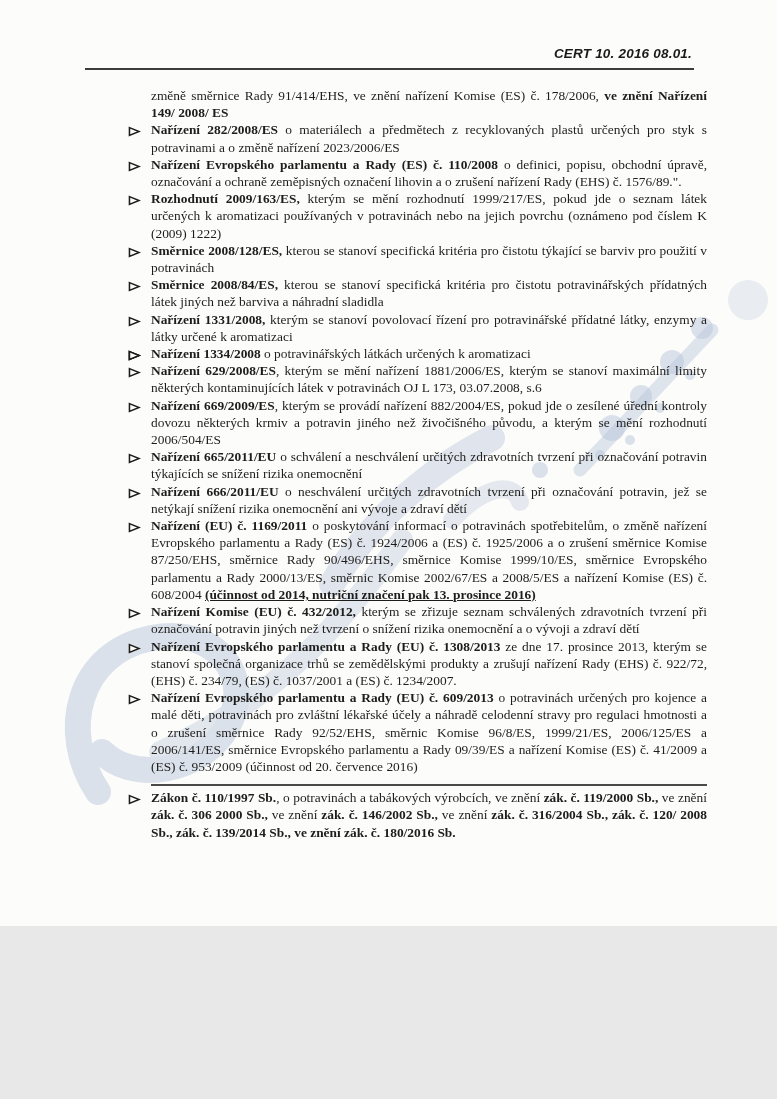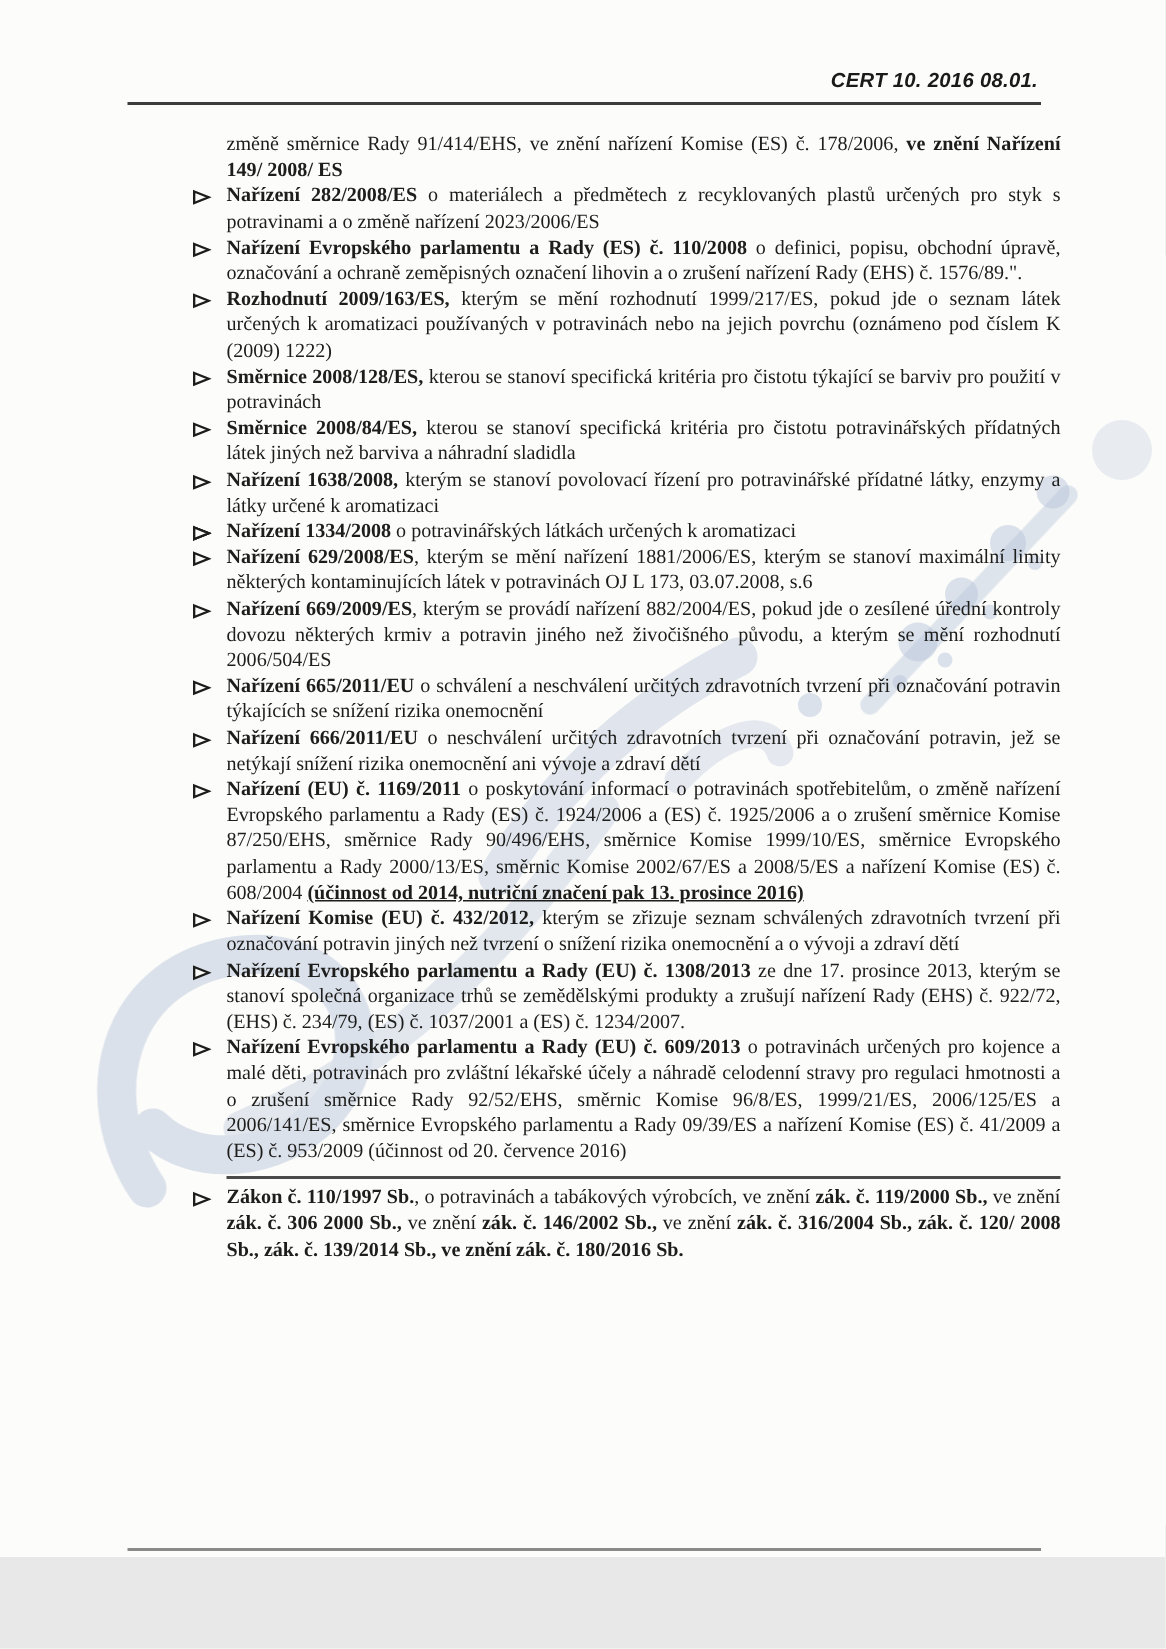--- a/index.html
+++ b/index.html
@@ -1,18 +1,18 @@
 <!DOCTYPE html>
 <html><head>
 <meta charset="utf-8">
 <style>
   html,body{margin:0;padding:0;background:#e8e8e8;}
   .page{
     position:relative;
-    width:777px;height:1038px;
+    width:777px;height:926px;
     margin:0 auto;
     background:#fcfcfa;
     overflow:hidden;
     font-family:"Liberation Serif", serif;
     color:#1d1d1b;
   }
   .watermark{
     position:absolute;left:0;top:0;width:777px;height:1099px;
     z-index:0;pointer-events:none;
   }
@@ -94,21 +94,21 @@
             <path d="M1.5 1.8 L12 6 L1.5 10.2 Z" fill="#fcfcfa" stroke="#1d1d1b" stroke-width="1.7" stroke-linejoin="miter"></path>
           </svg></span><span><span class="seg-b">Rozhodnutí 2009/163/ES,</span><span class="seg-n"> kterým se mění rozhodnutí 1999/217/ES, pokud jde o seznam látek určených k aromatizaci používaných v potravinách nebo na jejich povrchu (oznámeno pod číslem K (2009) 1222)</span></span></div>
       <div class="list-item bulleted"><span class="bullet"><svg viewBox="0 0 14 12" width="13" height="11">
             <path d="M1.5 1.8 L12 6 L1.5 10.2 Z" fill="#fcfcfa" stroke="#1d1d1b" stroke-width="1.7" stroke-linejoin="miter"></path>
           </svg></span><span><span class="seg-b">Směrnice 2008/128/ES,</span><span class="seg-n"> kterou se stanoví specifická kritéria pro čistotu týkající se barviv pro použití v potravinách</span></span></div>
       <div class="list-item bulleted"><span class="bullet"><svg viewBox="0 0 14 12" width="13" height="11">
             <path d="M1.5 1.8 L12 6 L1.5 10.2 Z" fill="#fcfcfa" stroke="#1d1d1b" stroke-width="1.7" stroke-linejoin="miter"></path>
           </svg></span><span><span class="seg-b">Směrnice 2008/84/ES,</span><span class="seg-n"> kterou se stanoví specifická kritéria pro čistotu potravinářských přídatných látek jiných než barviva a náhradní sladidla</span></span></div>
       <div class="list-item bulleted"><span class="bullet"><svg viewBox="0 0 14 12" width="13" height="11">
             <path d="M1.5 1.8 L12 6 L1.5 10.2 Z" fill="#fcfcfa" stroke="#1d1d1b" stroke-width="1.7" stroke-linejoin="miter"></path>
-          </svg></span><span><span class="seg-b">Nařízení 1638/2008,</span><span class="seg-n"> kterým se stanoví povolovací řízení pro potravinářské přídatné látky, enzymy a látky určené k aromatizaci</span></span></div>
+          </svg></span><span><span class="seg-b">Nařízení 1331/2008,</span><span class="seg-n"> kterým se stanoví povolovací řízení pro potravinářské přídatné látky, enzymy a látky určené k aromatizaci</span></span></div>
       <div class="list-item bulleted"><span class="bullet"><svg viewBox="0 0 14 12" width="13" height="11">
             <path d="M1.5 1.8 L12 6 L1.5 10.2 Z" fill="#fcfcfa" stroke="#1d1d1b" stroke-width="1.7" stroke-linejoin="miter"></path>
           </svg></span></div>
       <div class="list-item bulleted"><span class="bullet"><svg viewBox="0 0 14 12" width="13" height="11">
             <path d="M1.5 1.8 L12 6 L1.5 10.2 Z" fill="#fcfcfa" stroke="#1d1d1b" stroke-width="1.7" stroke-linejoin="miter"></path>
           </svg></span></div>
       <div class="list-item bulleted"><span class="bullet"><svg viewBox="0 0 14 12" width="13" height="11">
             <path d="M1.5 1.8 L12 6 L1.5 10.2 Z" fill="#fcfcfa" stroke="#1d1d1b" stroke-width="1.7" stroke-linejoin="miter"></path>
           </svg></span><span><span class="seg-b">Nařízení 1334/2008</span><span class="seg-n"> o potravinářských látkách určených k aromatizaci</span></span></div>
       <div class="list-item bulleted"><span class="bullet"><svg viewBox="0 0 14 12" width="13" height="11">

